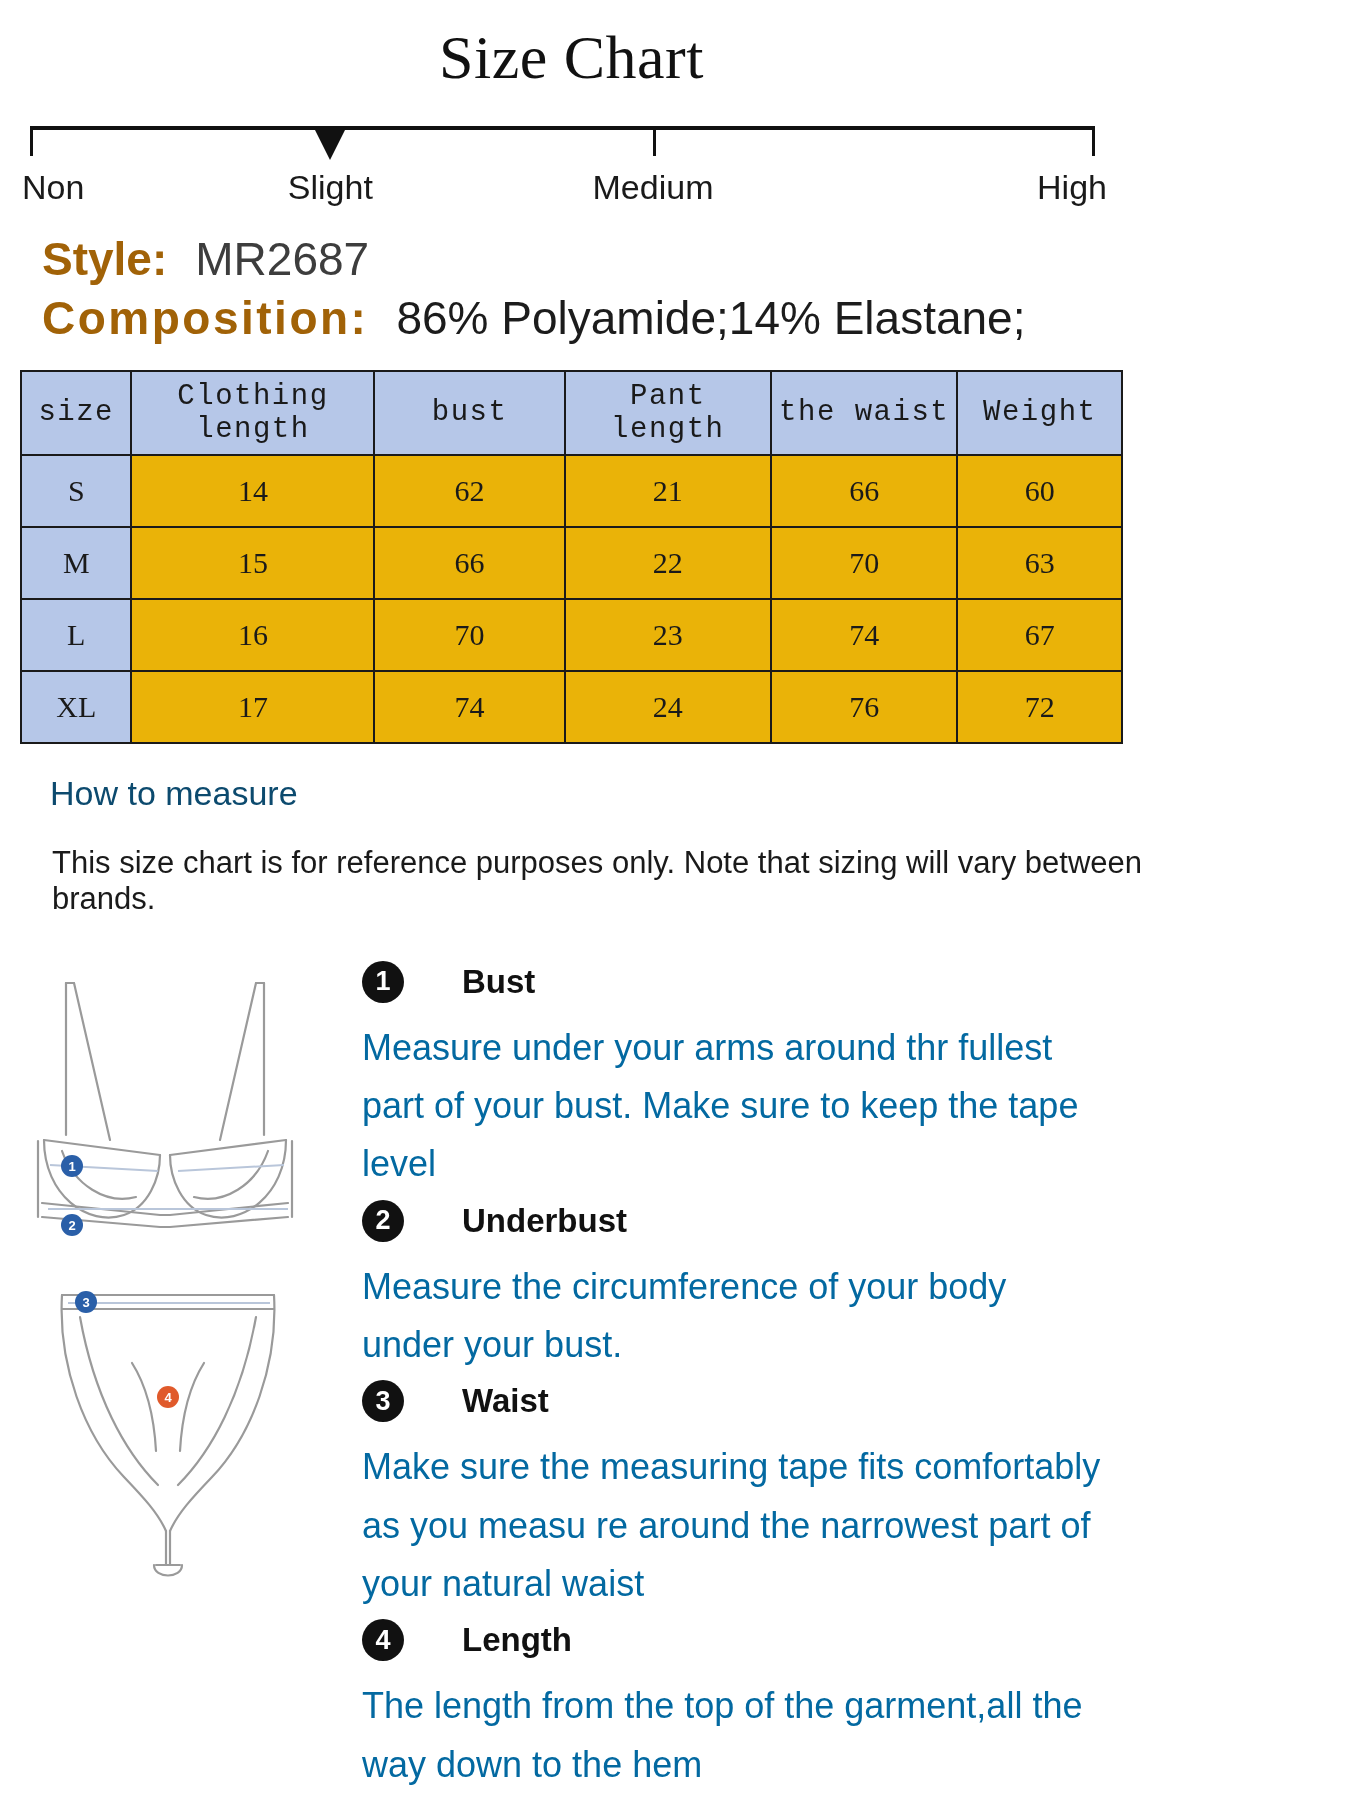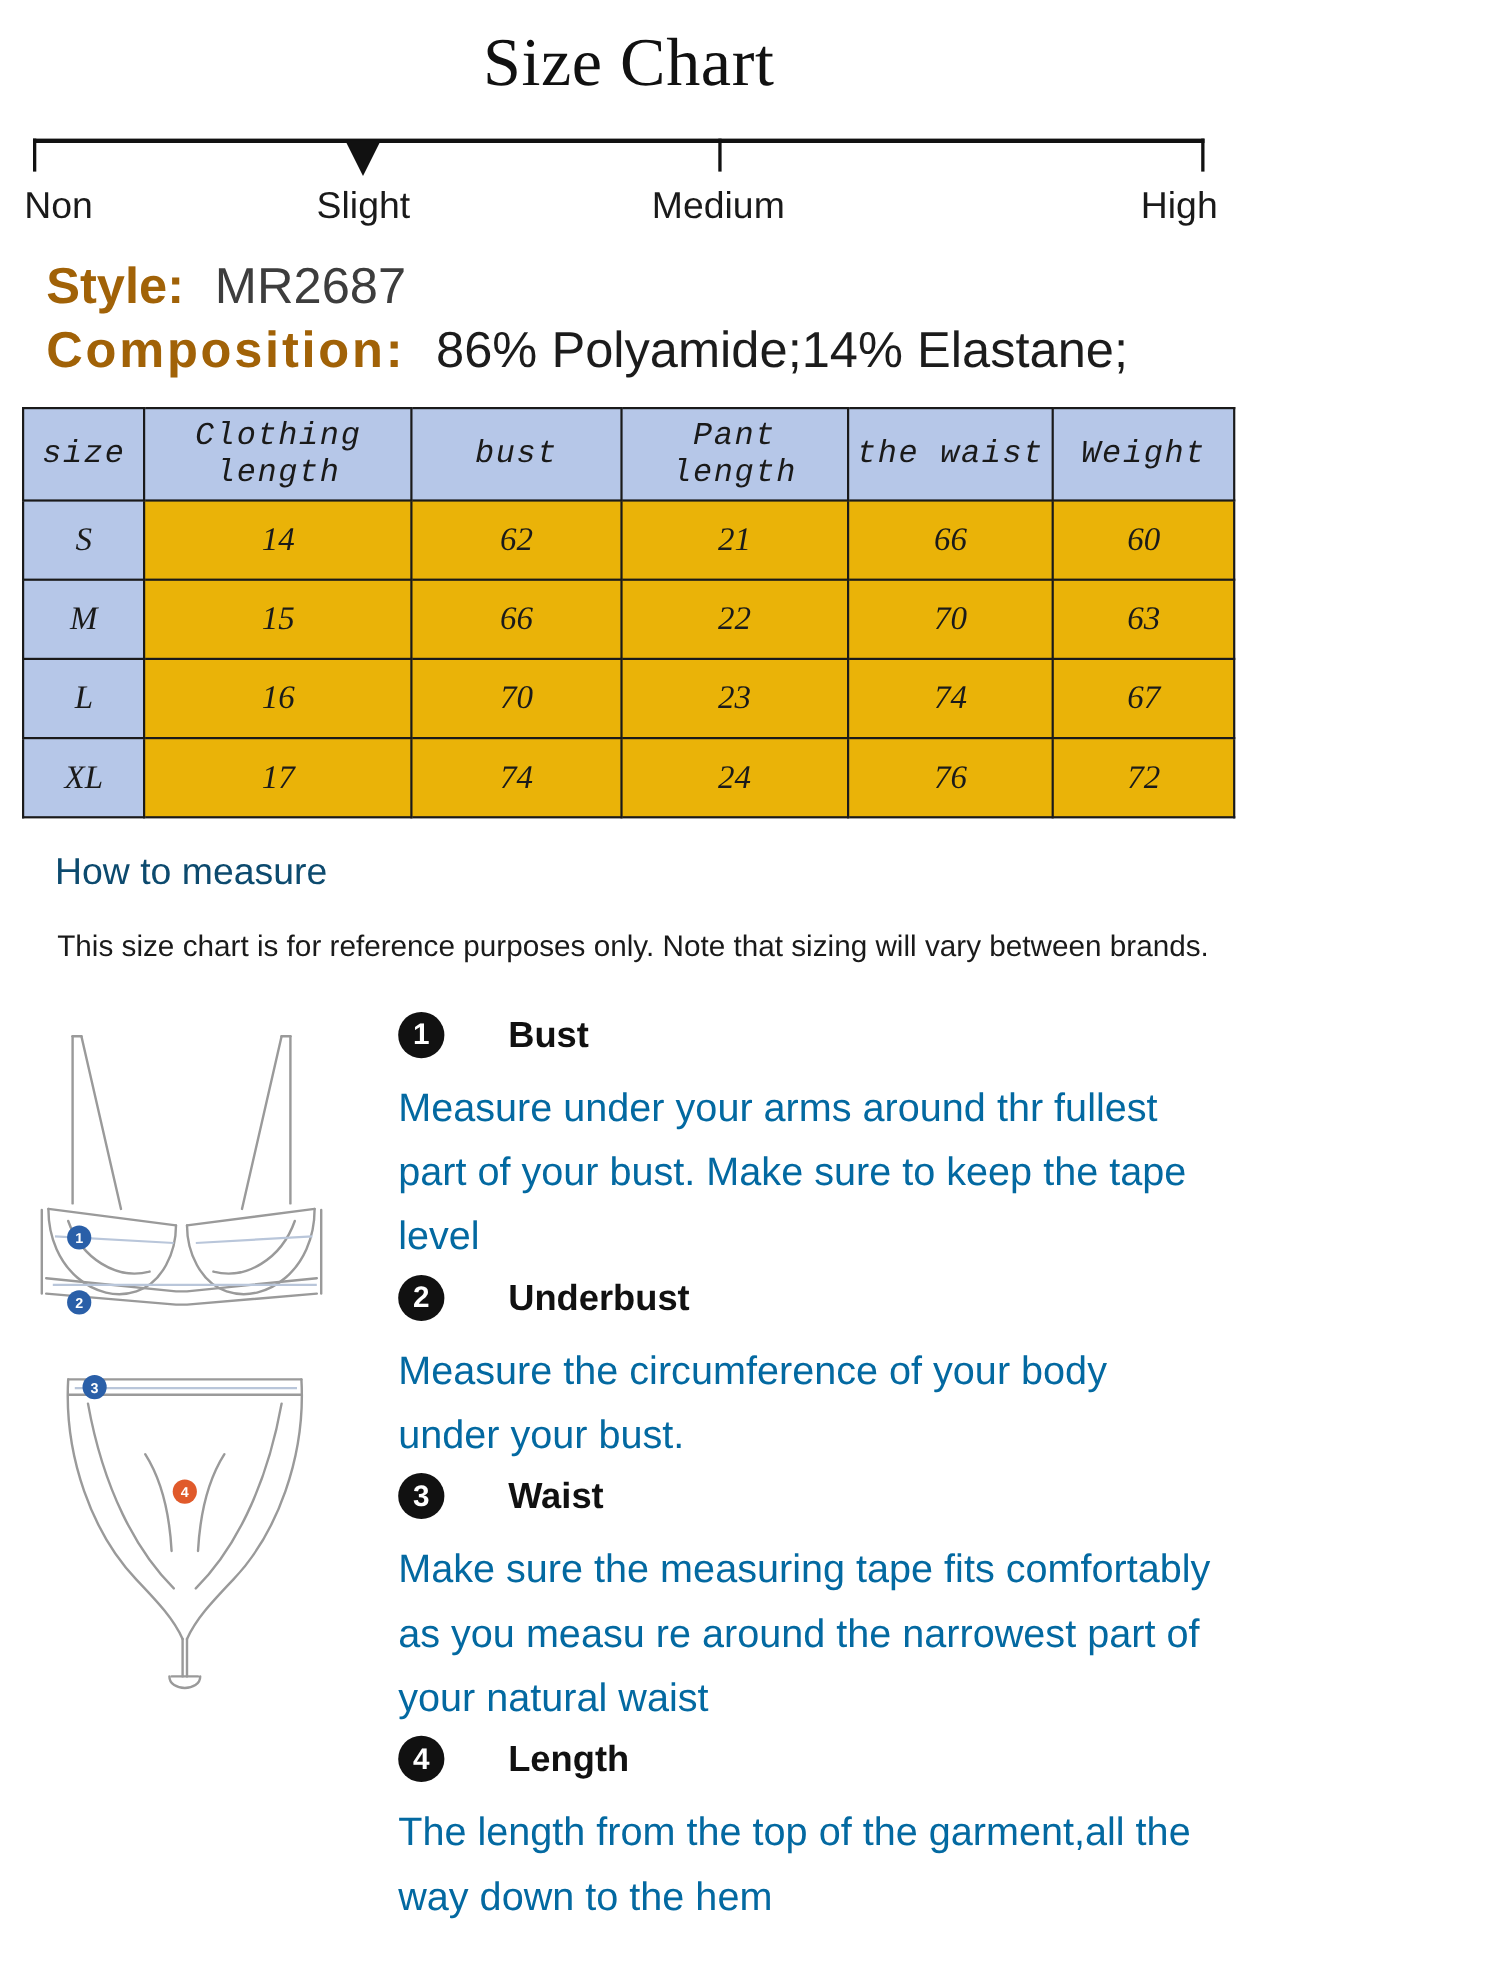--- a/index.html
+++ b/index.html
@@ -95,21 +95,20 @@
     width: 100%;
     border-collapse: collapse;
     table-layout: fixed;
   }
   table.size-table th,
   table.size-table td {
     border: 2px solid #1a1a1a;
     text-align: center;
     font-family: "Liberation Mono", "DejaVu Sans Mono", monospace;
     color: #1a1a1a;
-    font-style: italic;
   }
   table.size-table th {
     background: #b6c7e8;
     height: 84px;
     font-weight: normal;
     font-size: 29px;
     letter-spacing: 1.5px;
   }
   table.size-table td {
     height: 72px;
@@ -128,21 +127,21 @@
   col.c-weight { width: 13.4%; }
 
   
   .howto {
     margin: 30px 0 0 50px;
     font-size: 34px;
     color: #0c4a6e;
   }
   .disclaimer {
     margin: 32px 0 0 52px;
-    font-size: 27px;
+    font-size: 31px;
     color: #1a1a1a;
   }
 
   
   .bottom {
     position: relative;
     margin-top: 38px;
     display: flex;
     align-items: flex-start;
   }

